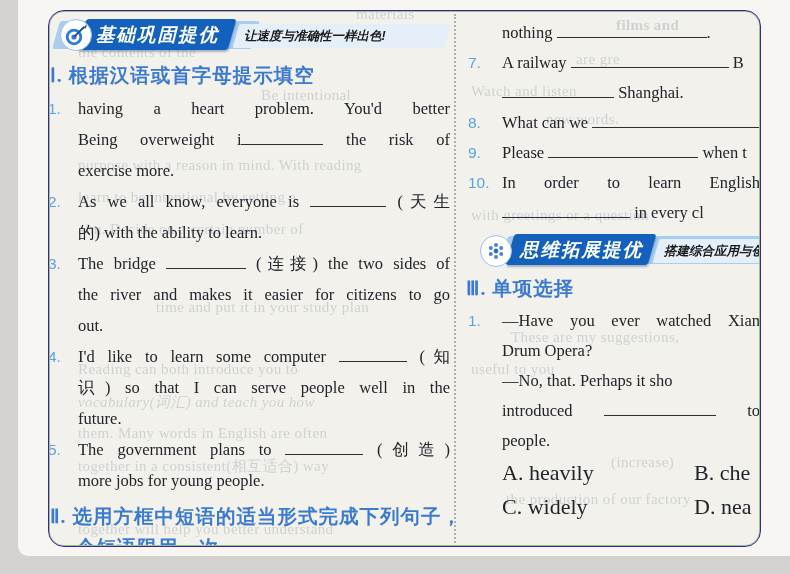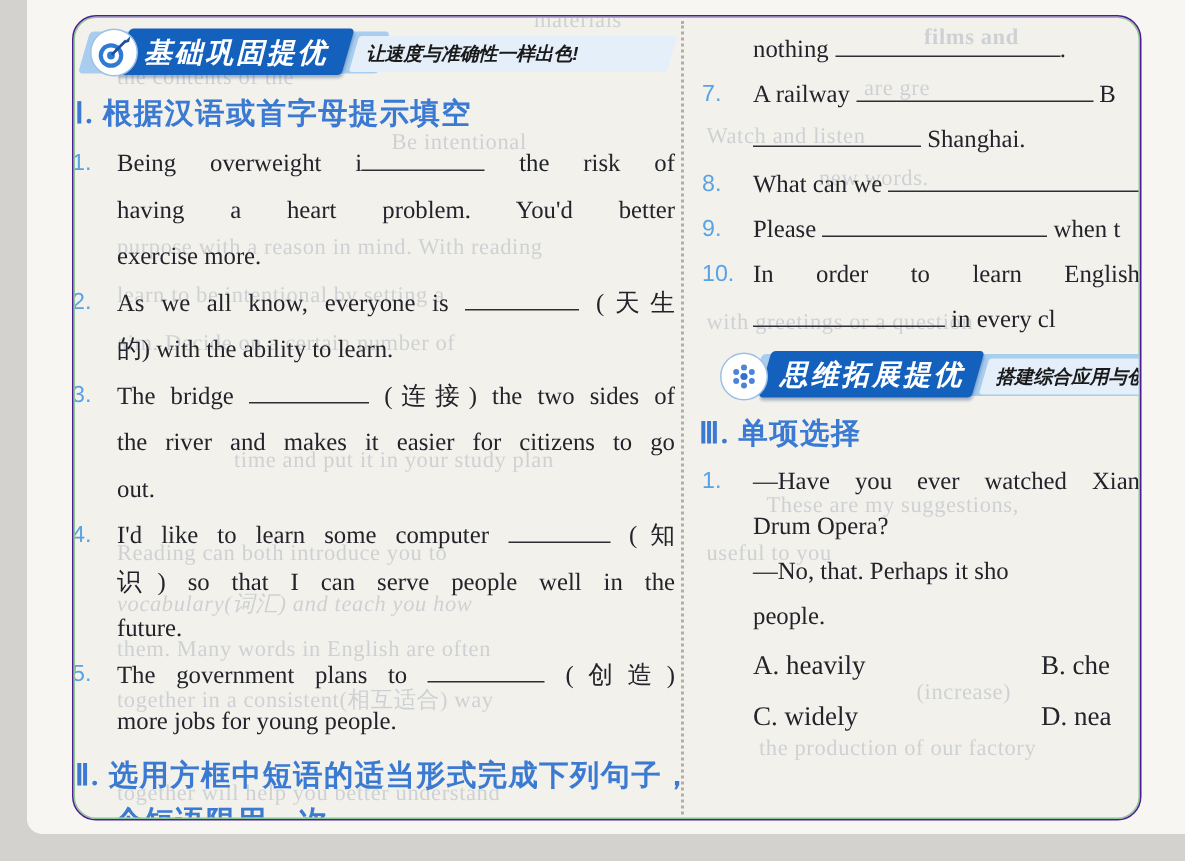--- a/index.html
+++ b/index.html
@@ -28,21 +28,21 @@
   
   .item{position:relative;padding-left:26px;}
   .num{position:absolute;left:-4px;top:0;color:#58a3e6;font-family:"Liberation Sans",sans-serif;font-size:15.5px;line-height:31px;}
   .col-right .num{line-height:30px;left:0;}
   .col-right .item{padding-left:34px;}
   .line{height:31px;line-height:31px;font-size:16.5px;color:#23232b;text-align:justify;text-align-last:justify;}
   .col-right .line{height:30px;line-height:30px;}
   .line.noj{text-align:left;text-align-last:left;white-space:nowrap;}
   .blank{display:inline-block;height:13px;border-bottom:1.6px solid #2e2e36;}
   
-  .opt-row{position:relative;height:34px;line-height:34px;font-size:18px;color:#23232b;padding-left:34px;white-space:nowrap;}
+  .opt-row{position:relative;height:34px;line-height:34px;font-size:22px;color:#23232b;padding-left:34px;white-space:nowrap;}
   .opt-b{position:absolute;left:226px;top:0;white-space:nowrap;}
 </style>
 </head>
 <body>
 
 <div class="stage">
   <div class="paper">
     <div class="frame">
       <div class="content">
 
@@ -90,22 +90,22 @@
             <span class="subtitle" style="left:192px;">让速度与准确性一样出色!</span>
           </div>
 
           <div class="sec-head">
             <span class="roman">Ⅰ.</span><span>根据汉语或首字母提示填空</span>
           </div>
 
           <div id="left-items">
               <div class="item">
                 <span class="num">1.</span>
+                <div class="line"><span>having a heart problem. You'd better</span></div>
                 <div class="line"><span>Being overweight i</span><span class="blank" style="width: 82px;"></span><span> the risk of</span></div>
-                <div class="line"><span>having a heart problem. You'd better</span></div>
                 <div class="line noj"><span>exercise more.</span></div>
               </div>
               <div class="item">
                 <span class="num">2.</span>
                 <div class="line"><span>As we all know, everyone is </span><span class="blank" style="width: 76px;"></span><span> (天生</span></div>
                 <div class="line noj"><span>的) with the ability to learn.</span></div>
               </div>
               <div class="item">
                 <span class="num">3.</span>
                 <div class="line"><span>The bridge </span><span class="blank" style="width: 80px;"></span><span> (连接) the two sides of</span></div>
@@ -180,20 +180,21 @@
           <div class="sec-head">
             <span class="roman">Ⅲ.</span><span>单项选择</span>
           </div>
 
           <div id="mc-question">
               <div class="item">
                 <span class="num">1.</span>
                 <div class="line"><span>—Have you ever watched Xian</span></div>
                 <div class="line noj"><span>Drum Opera?</span></div>
                 <div class="line noj"><span>—No, that.  Perhaps it sho</span></div>
+                <div class="line"><span>introduced </span><span class="blank" style="width: 112px;"></span><span> to</span></div>
                 <div class="line noj"><span>people.</span></div>
               </div>
             </div>
           <div id="mc-options">
               <div class="opt-row"><span>A. heavily</span><span class="opt-b">B. che</span></div>
               <div class="opt-row"><span>C. widely</span><span class="opt-b">D. nea</span></div>
             </div>
         </div>
 
       </div>

